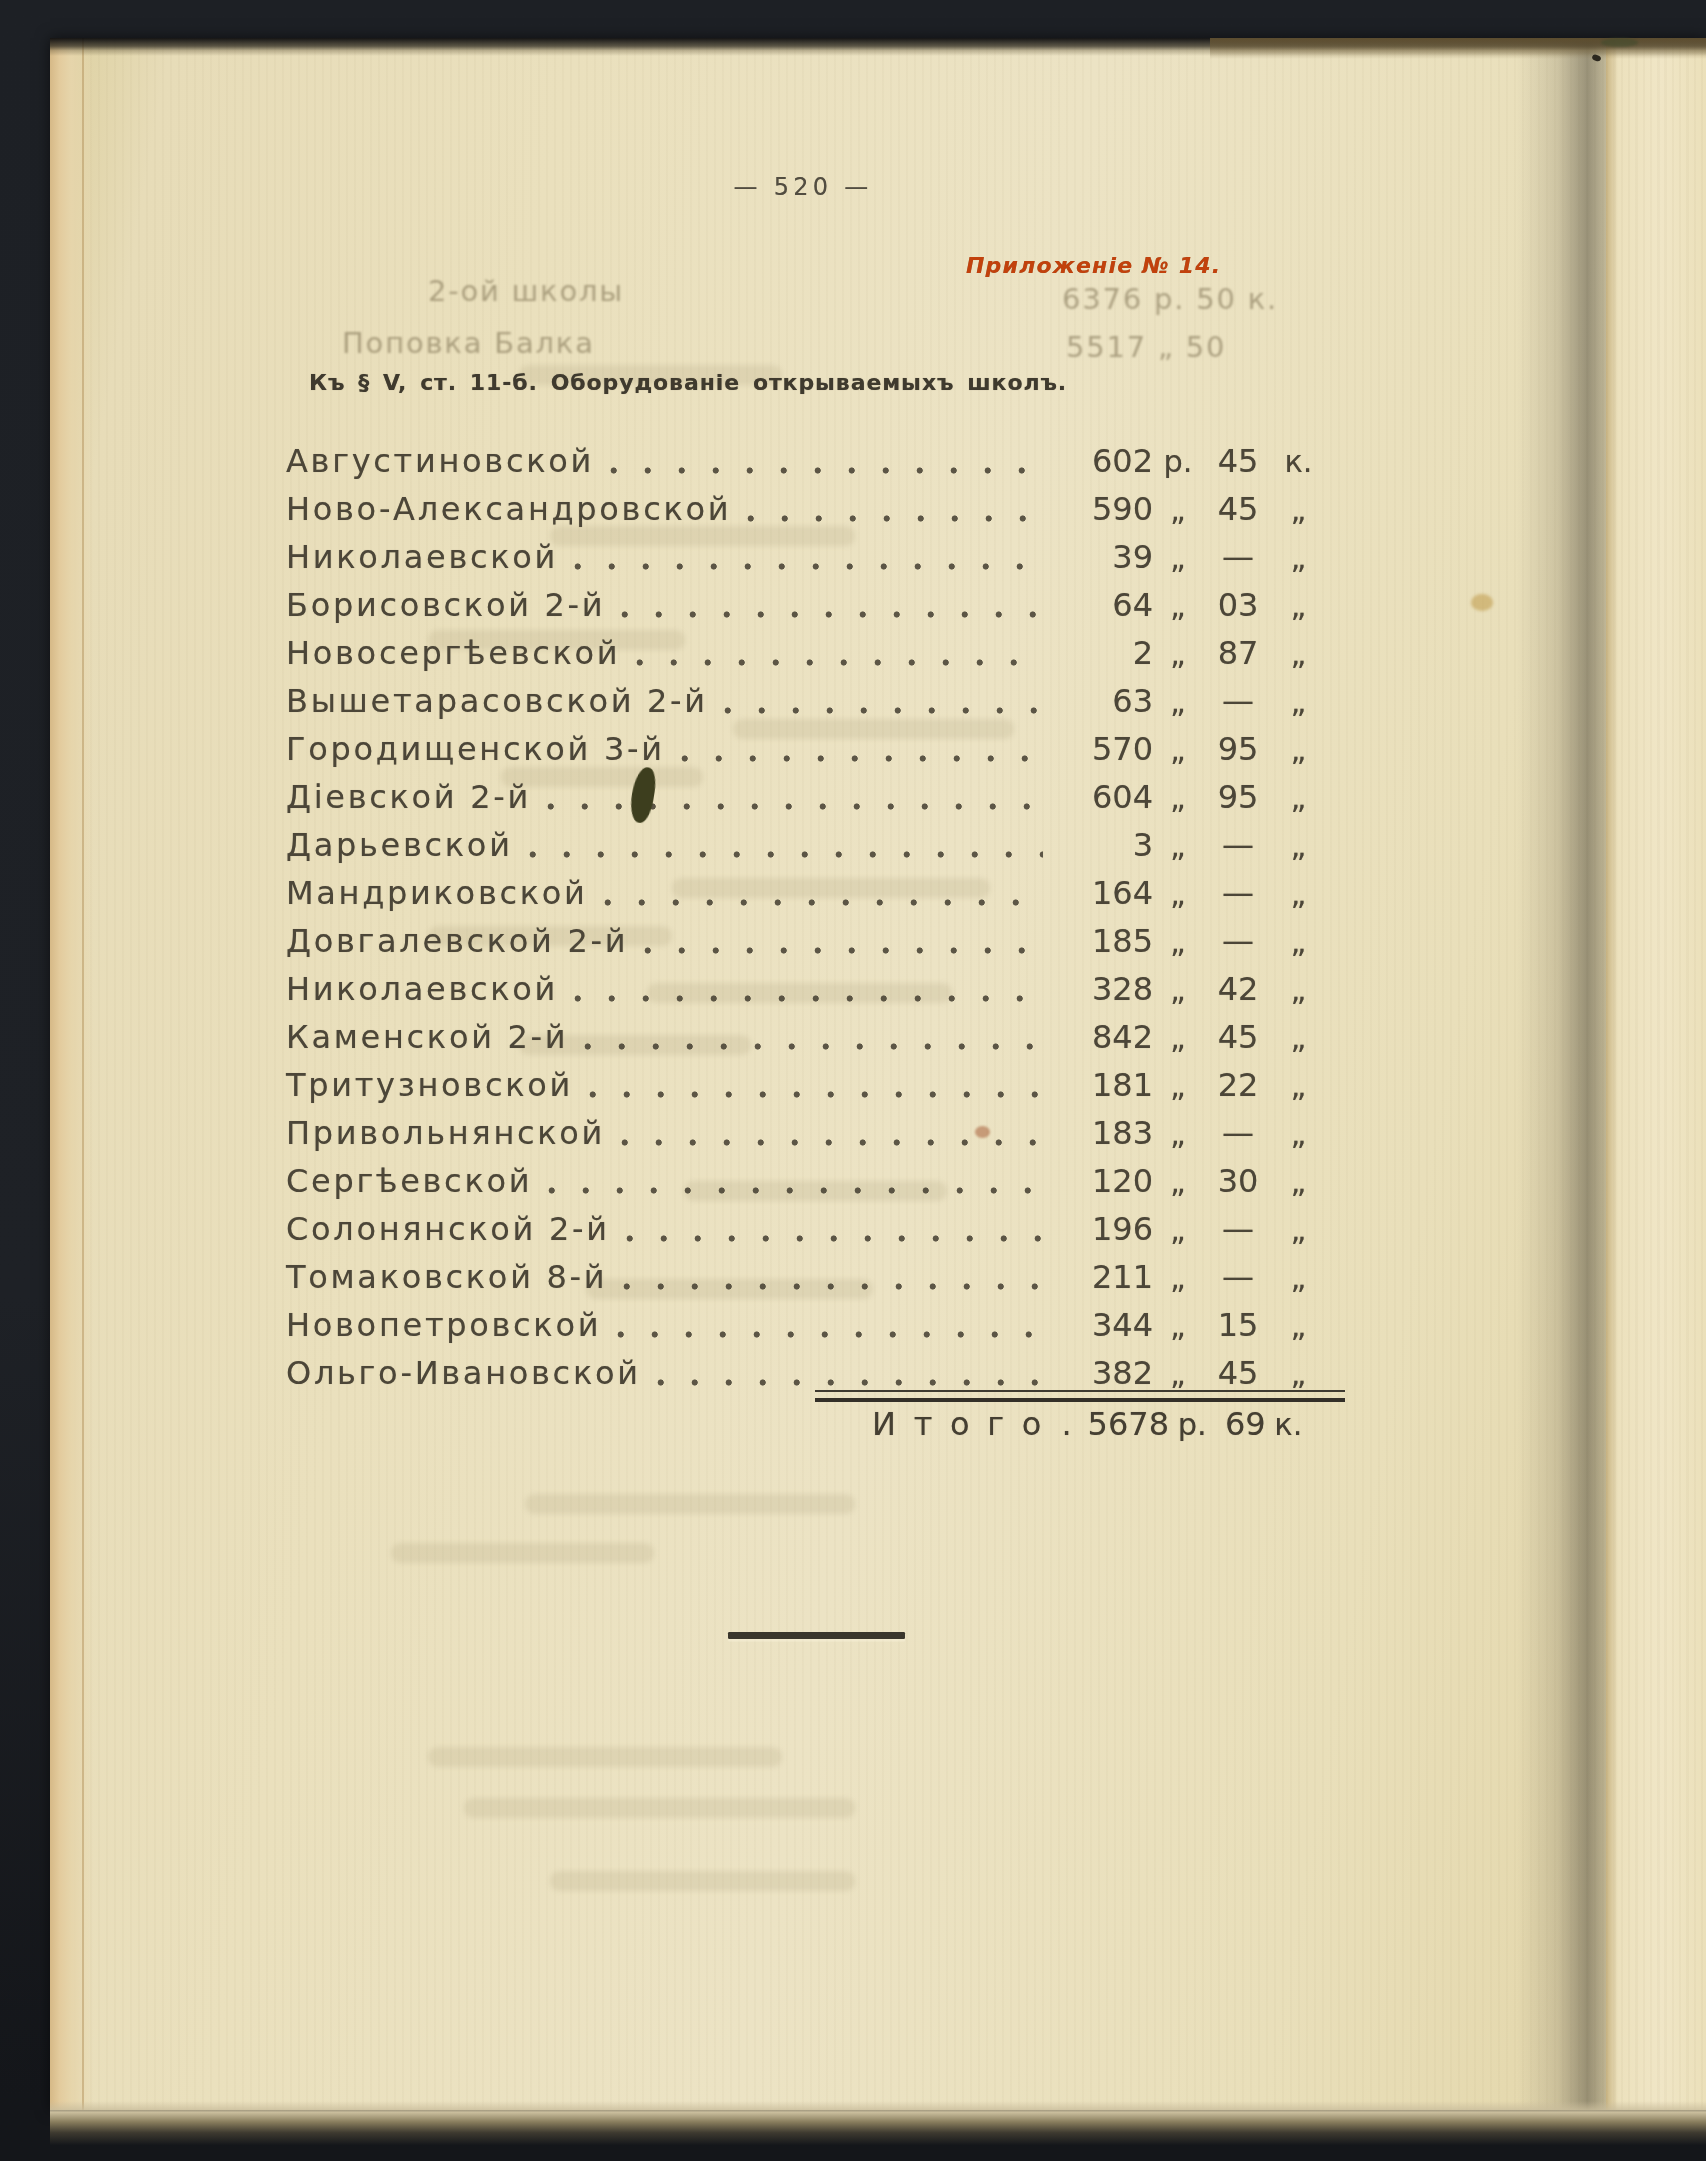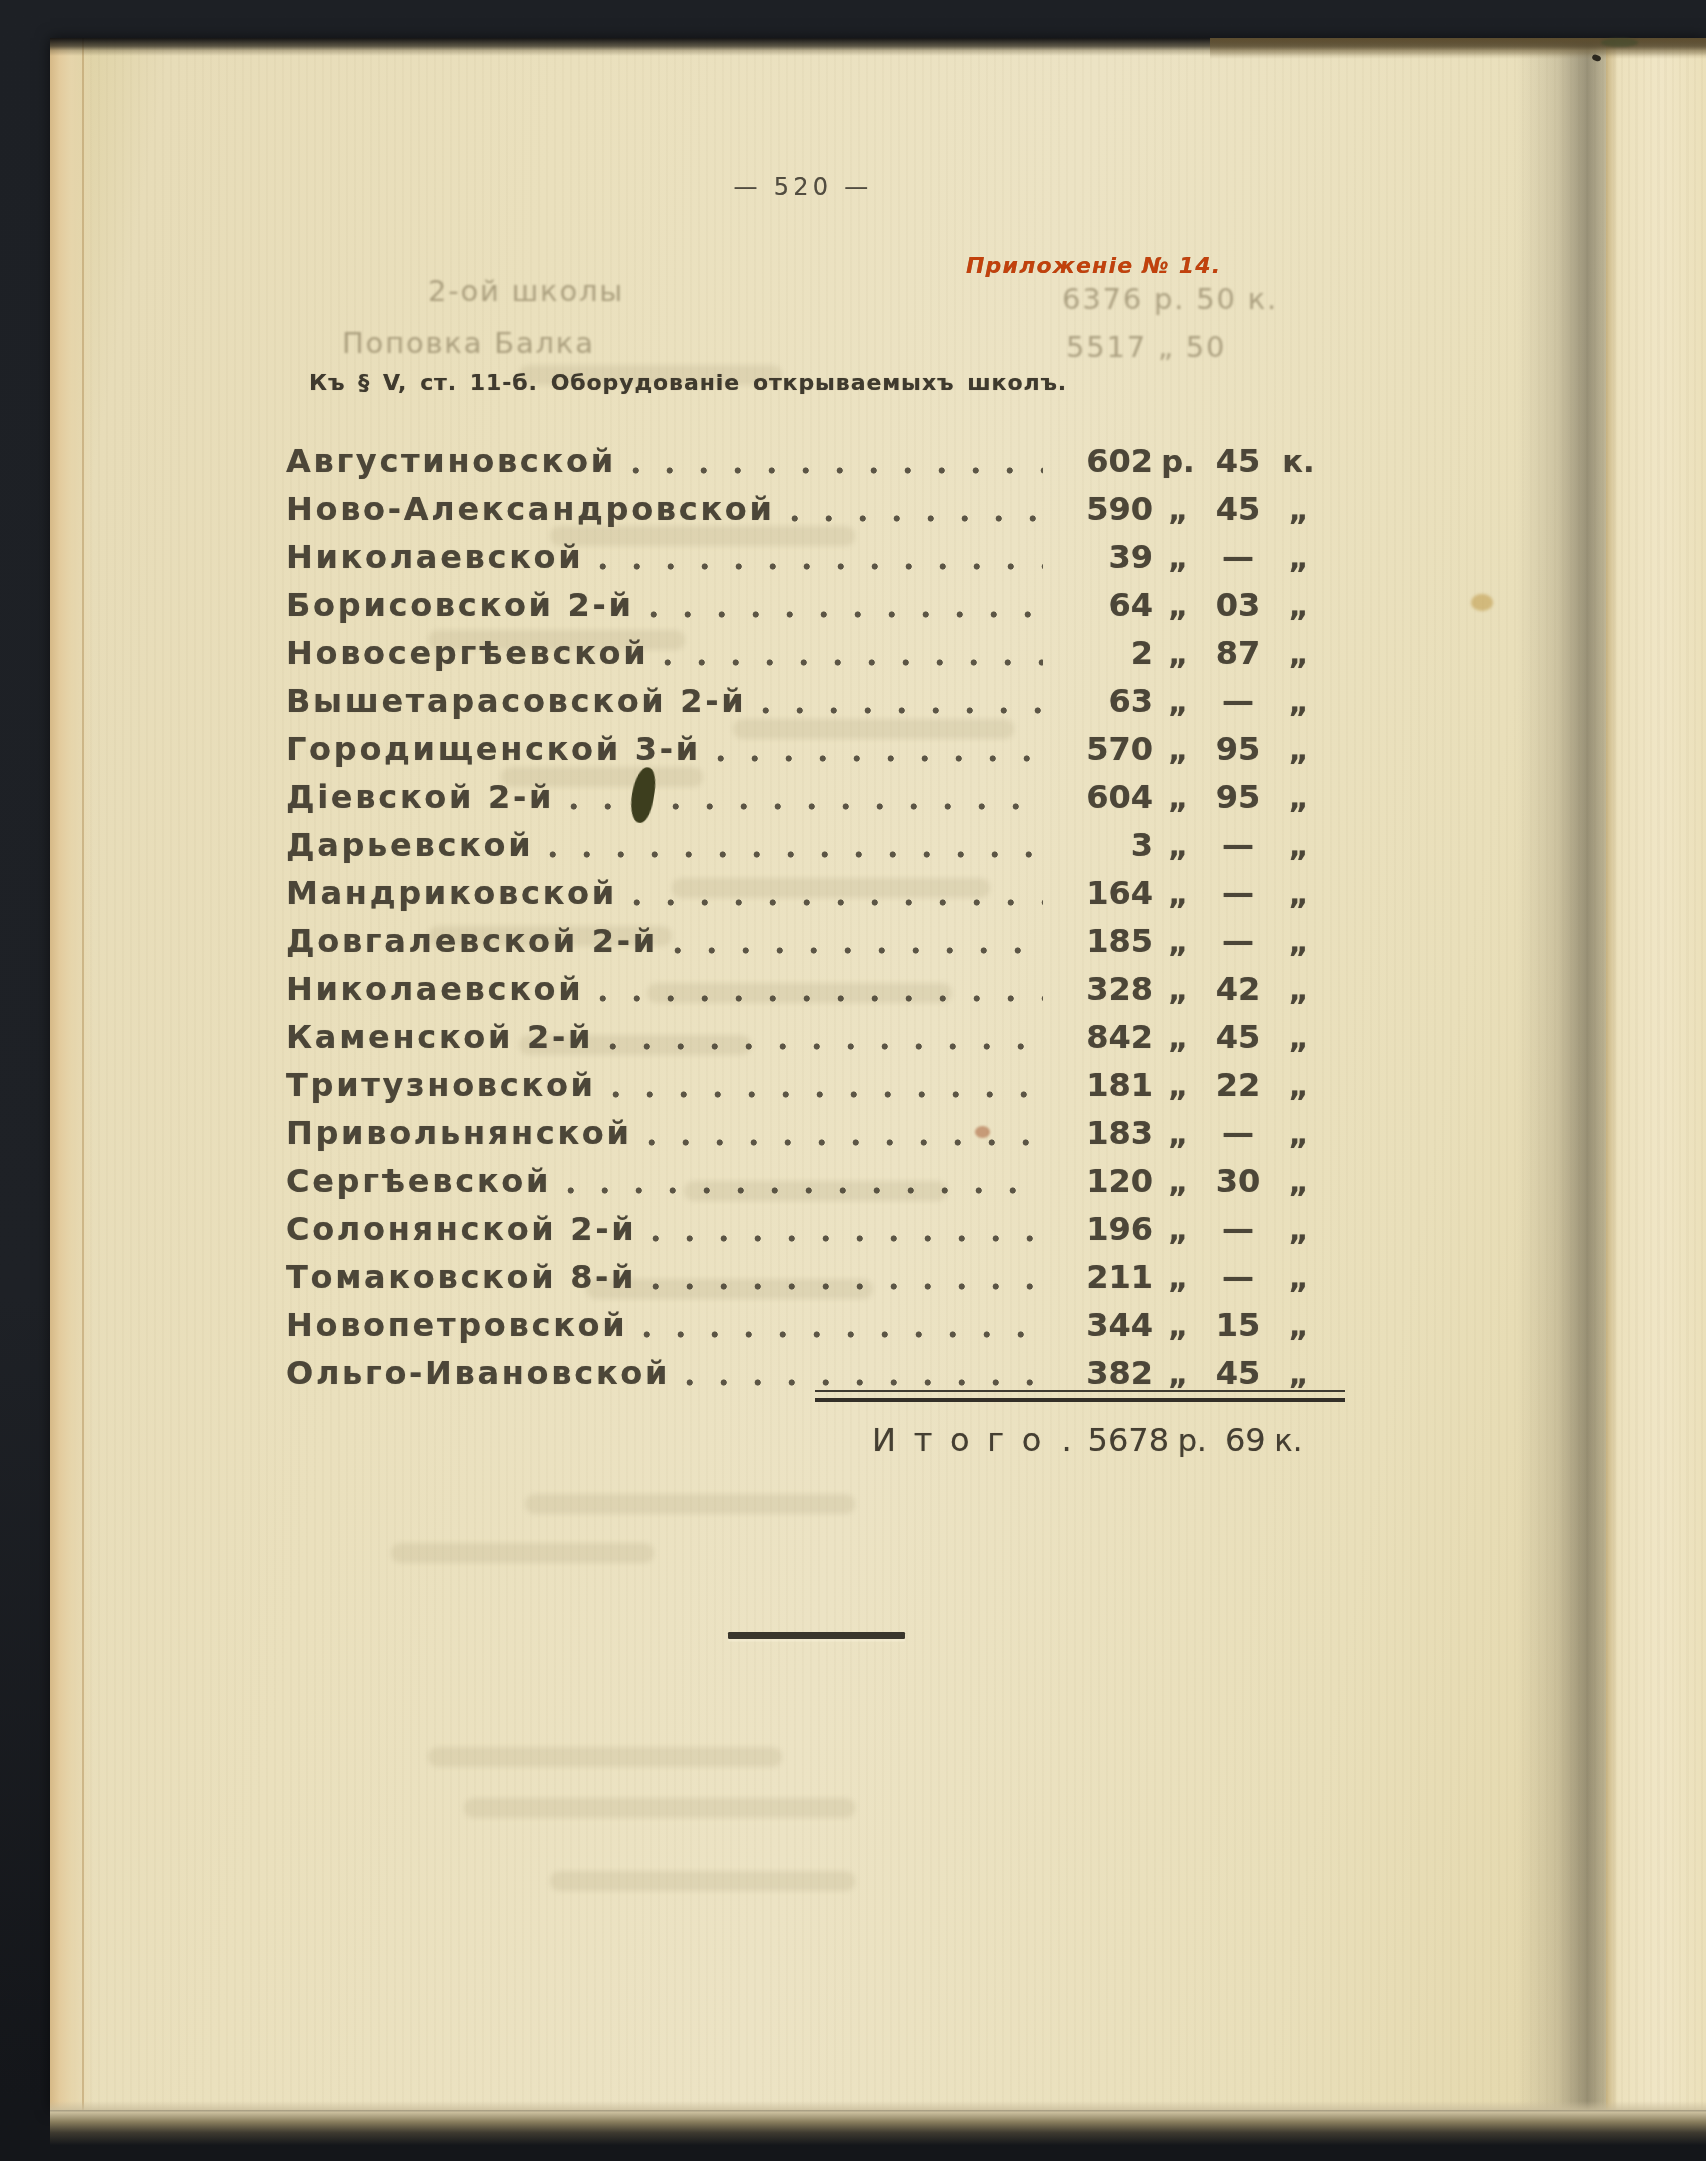--- a/index.html
+++ b/index.html
@@ -56,40 +56,40 @@
     position:absolute;left:966px;top:253px;
     font-size:22px;font-style:italic;font-weight:600;color:#c2410c;
     letter-spacing:1.2px;text-shadow:0 0 0.6px rgba(70,64,48,0.5);
   }
   .section-title{
     position:absolute;left:309px;top:370px;
     font-size:22px;font-weight:bold;color:#3f3a2e;
     letter-spacing:0.9px;word-spacing:4.3px;white-space:nowrap;
     text-shadow:0 0 0.7px rgba(63,58,46,0.55);
   }
-  #rows{position:absolute;left:286px;top:437px;width:1038px;font-weight:bold;}
+  #rows{position:absolute;left:286px;top:437px;width:1038px;}
   .row{height:48px;display:flex;align-items:center;font-size:32px;color:#4c4638;
        text-shadow:0 0 0.7px rgba(76,70,56,0.45);}
   .row .name{white-space:nowrap;letter-spacing:2.7px;}
   .row .dots{
     flex:1;height:11px;align-self:flex-end;margin:0 6.1px 8.6px 16px;
     background-image:radial-gradient(circle at 3.7px 5.5px,rgba(72,66,52,0.88) 2.7px,rgba(72,66,52,0) 3.4px);
     background-size:34px 11px;background-repeat:repeat-x;
   }
   .row .rub{min-width:104px;text-align:right;}
   .row .runit{width:50px;text-align:center;font-size:30.5px;}
   .row .kop{width:70px;text-align:center;}
   .row .kunit{width:51px;text-align:center;font-size:30.5px;}
   .total-rule{
     position:absolute;left:815px;top:1390px;width:530px;height:11.6px;
     border-top:2.4px solid #3e3a30;border-bottom:4.9px solid #332f28;box-sizing:border-box;
   }
   .total-row{
     position:absolute;left:872px;top:1405px;display:flex;align-items:baseline;
-    font-size:32px;color:#453f32;text-shadow:0 0 0.7px rgba(69,63,50,0.5);margin-top:16px;
+    font-size:32px;color:#453f32;text-shadow:0 0 0.7px rgba(69,63,50,0.5);
   }
   .total-row .tlabel{letter-spacing:17.7px;}
   .total-row .tdot{margin-left:2.4px;}
   .total-row .trub{margin-left:16px;}
   .total-row .trunit{margin-left:8.6px;font-size:30.5px;}
   .total-row .tkop{margin-left:18.3px;}
   .total-row .tkunit{margin-left:8.6px;font-size:30.5px;}
   .end-rule{
     position:absolute;left:728px;top:1632px;width:177px;height:6.7px;
     background:#3a362c;border-radius:1.2px;

